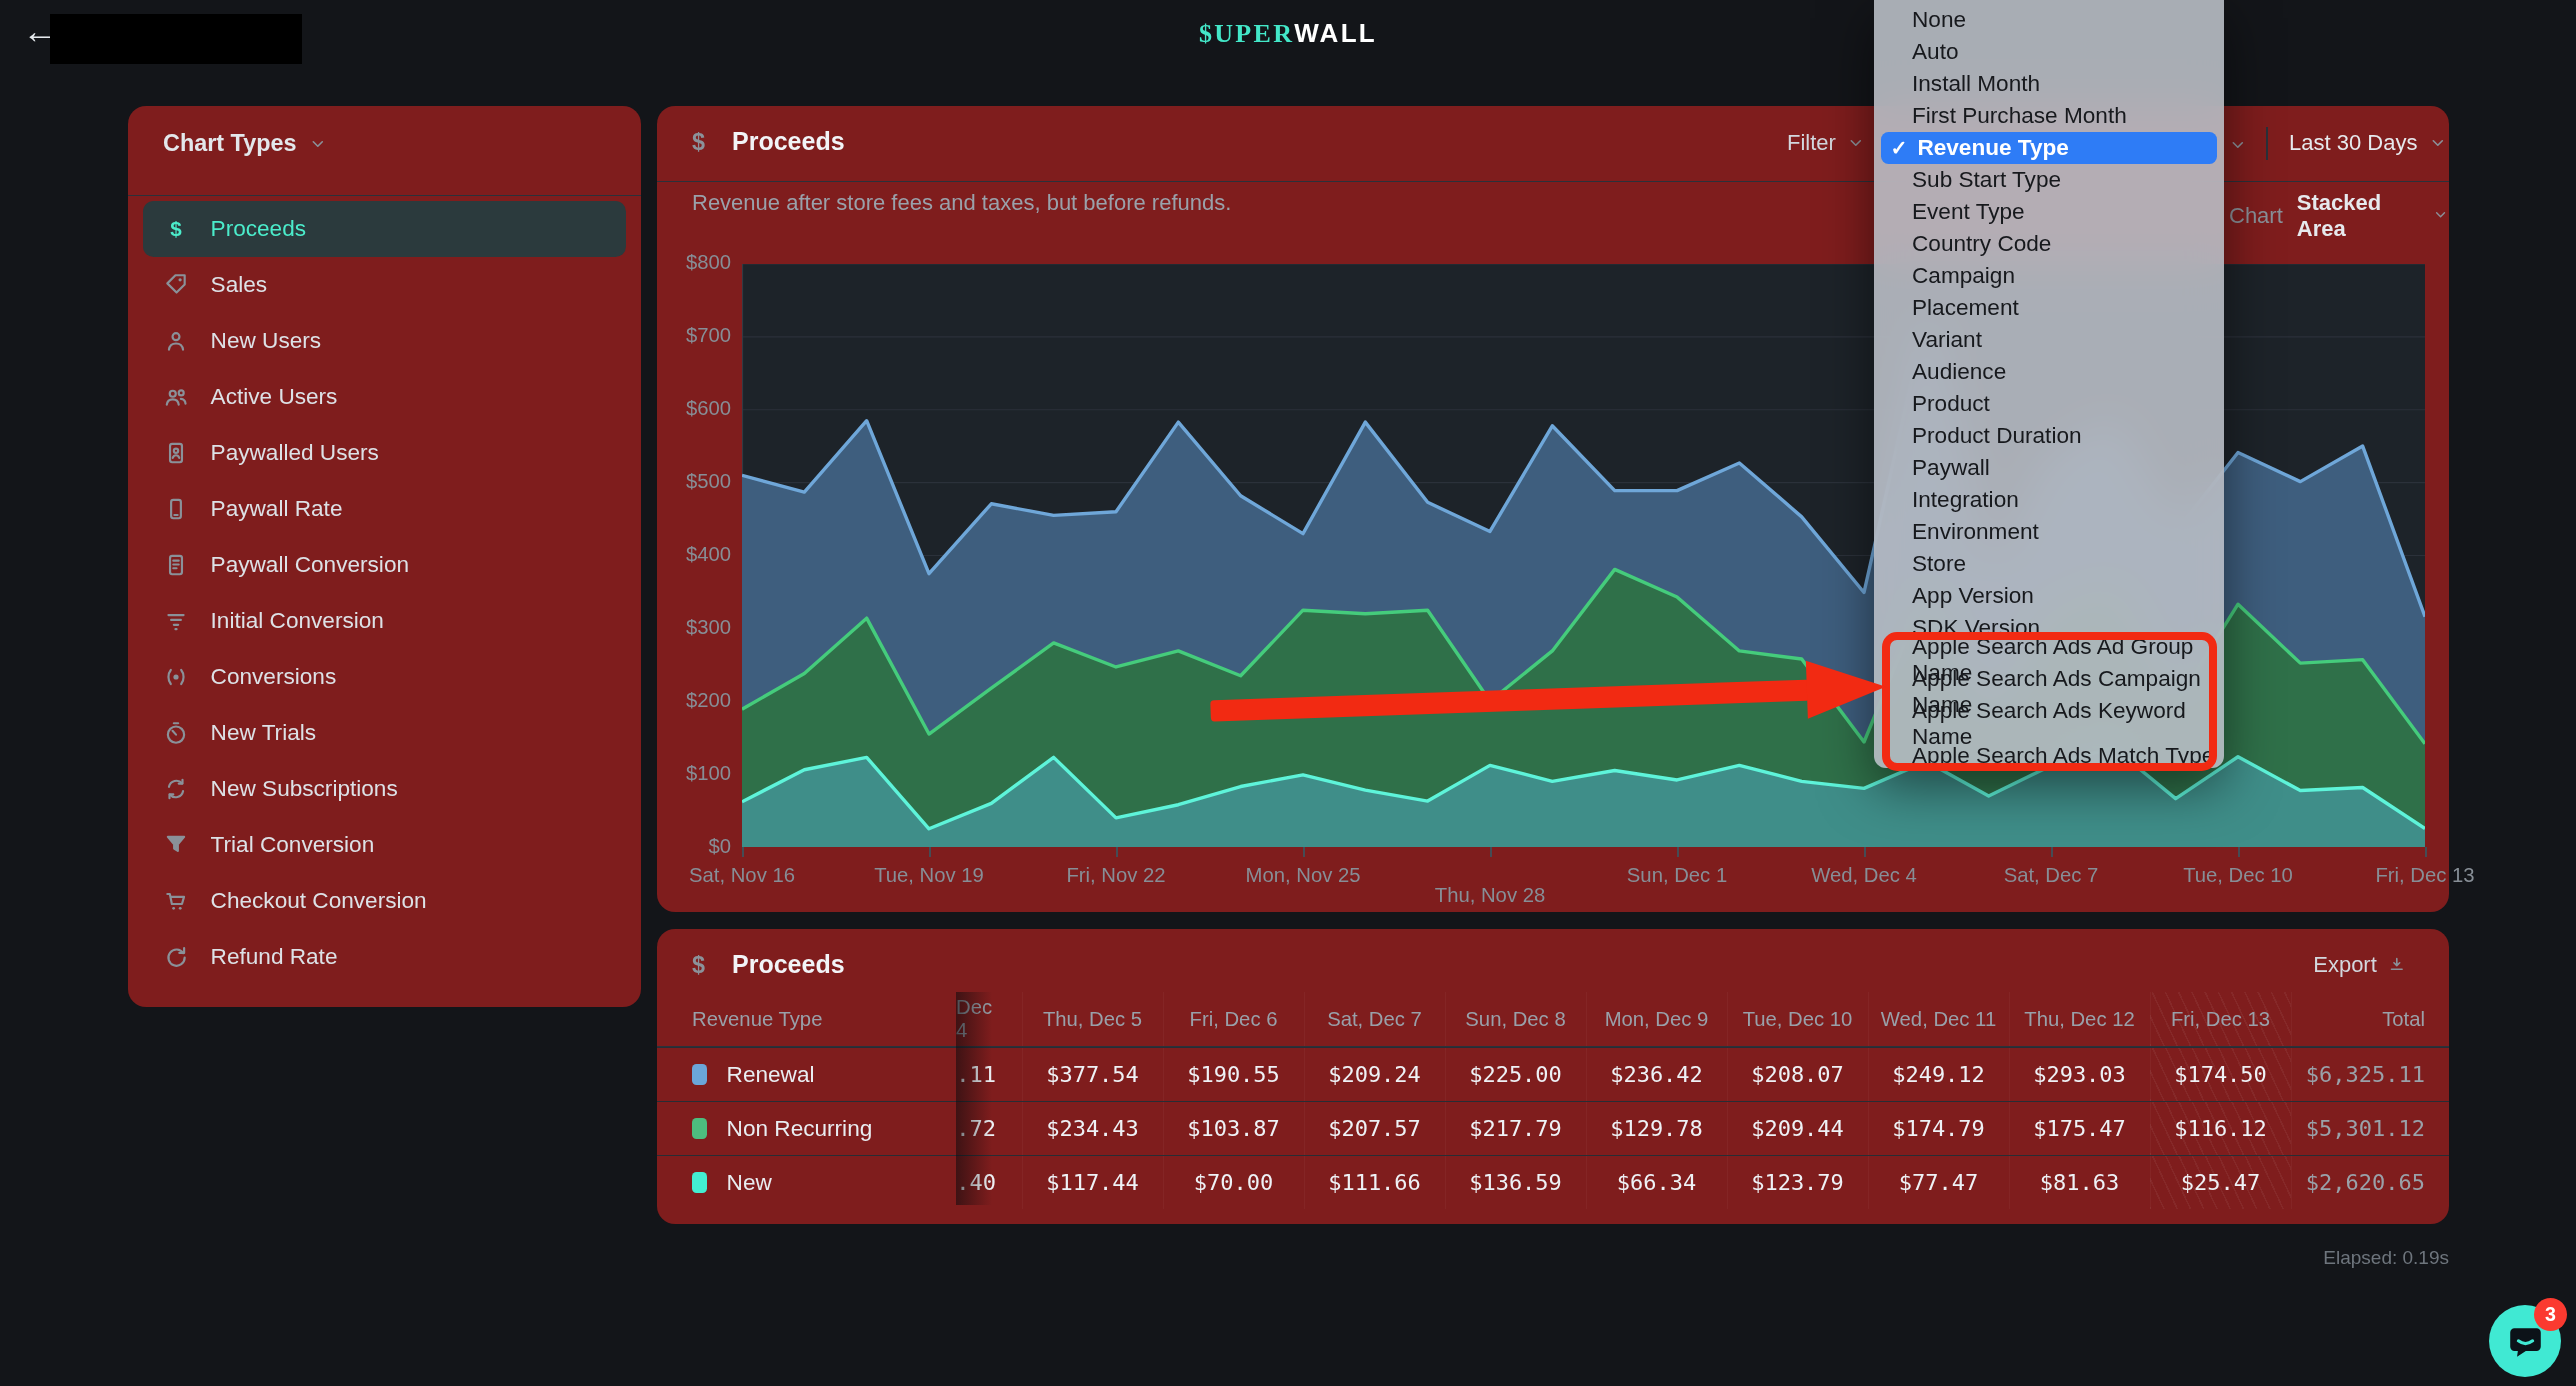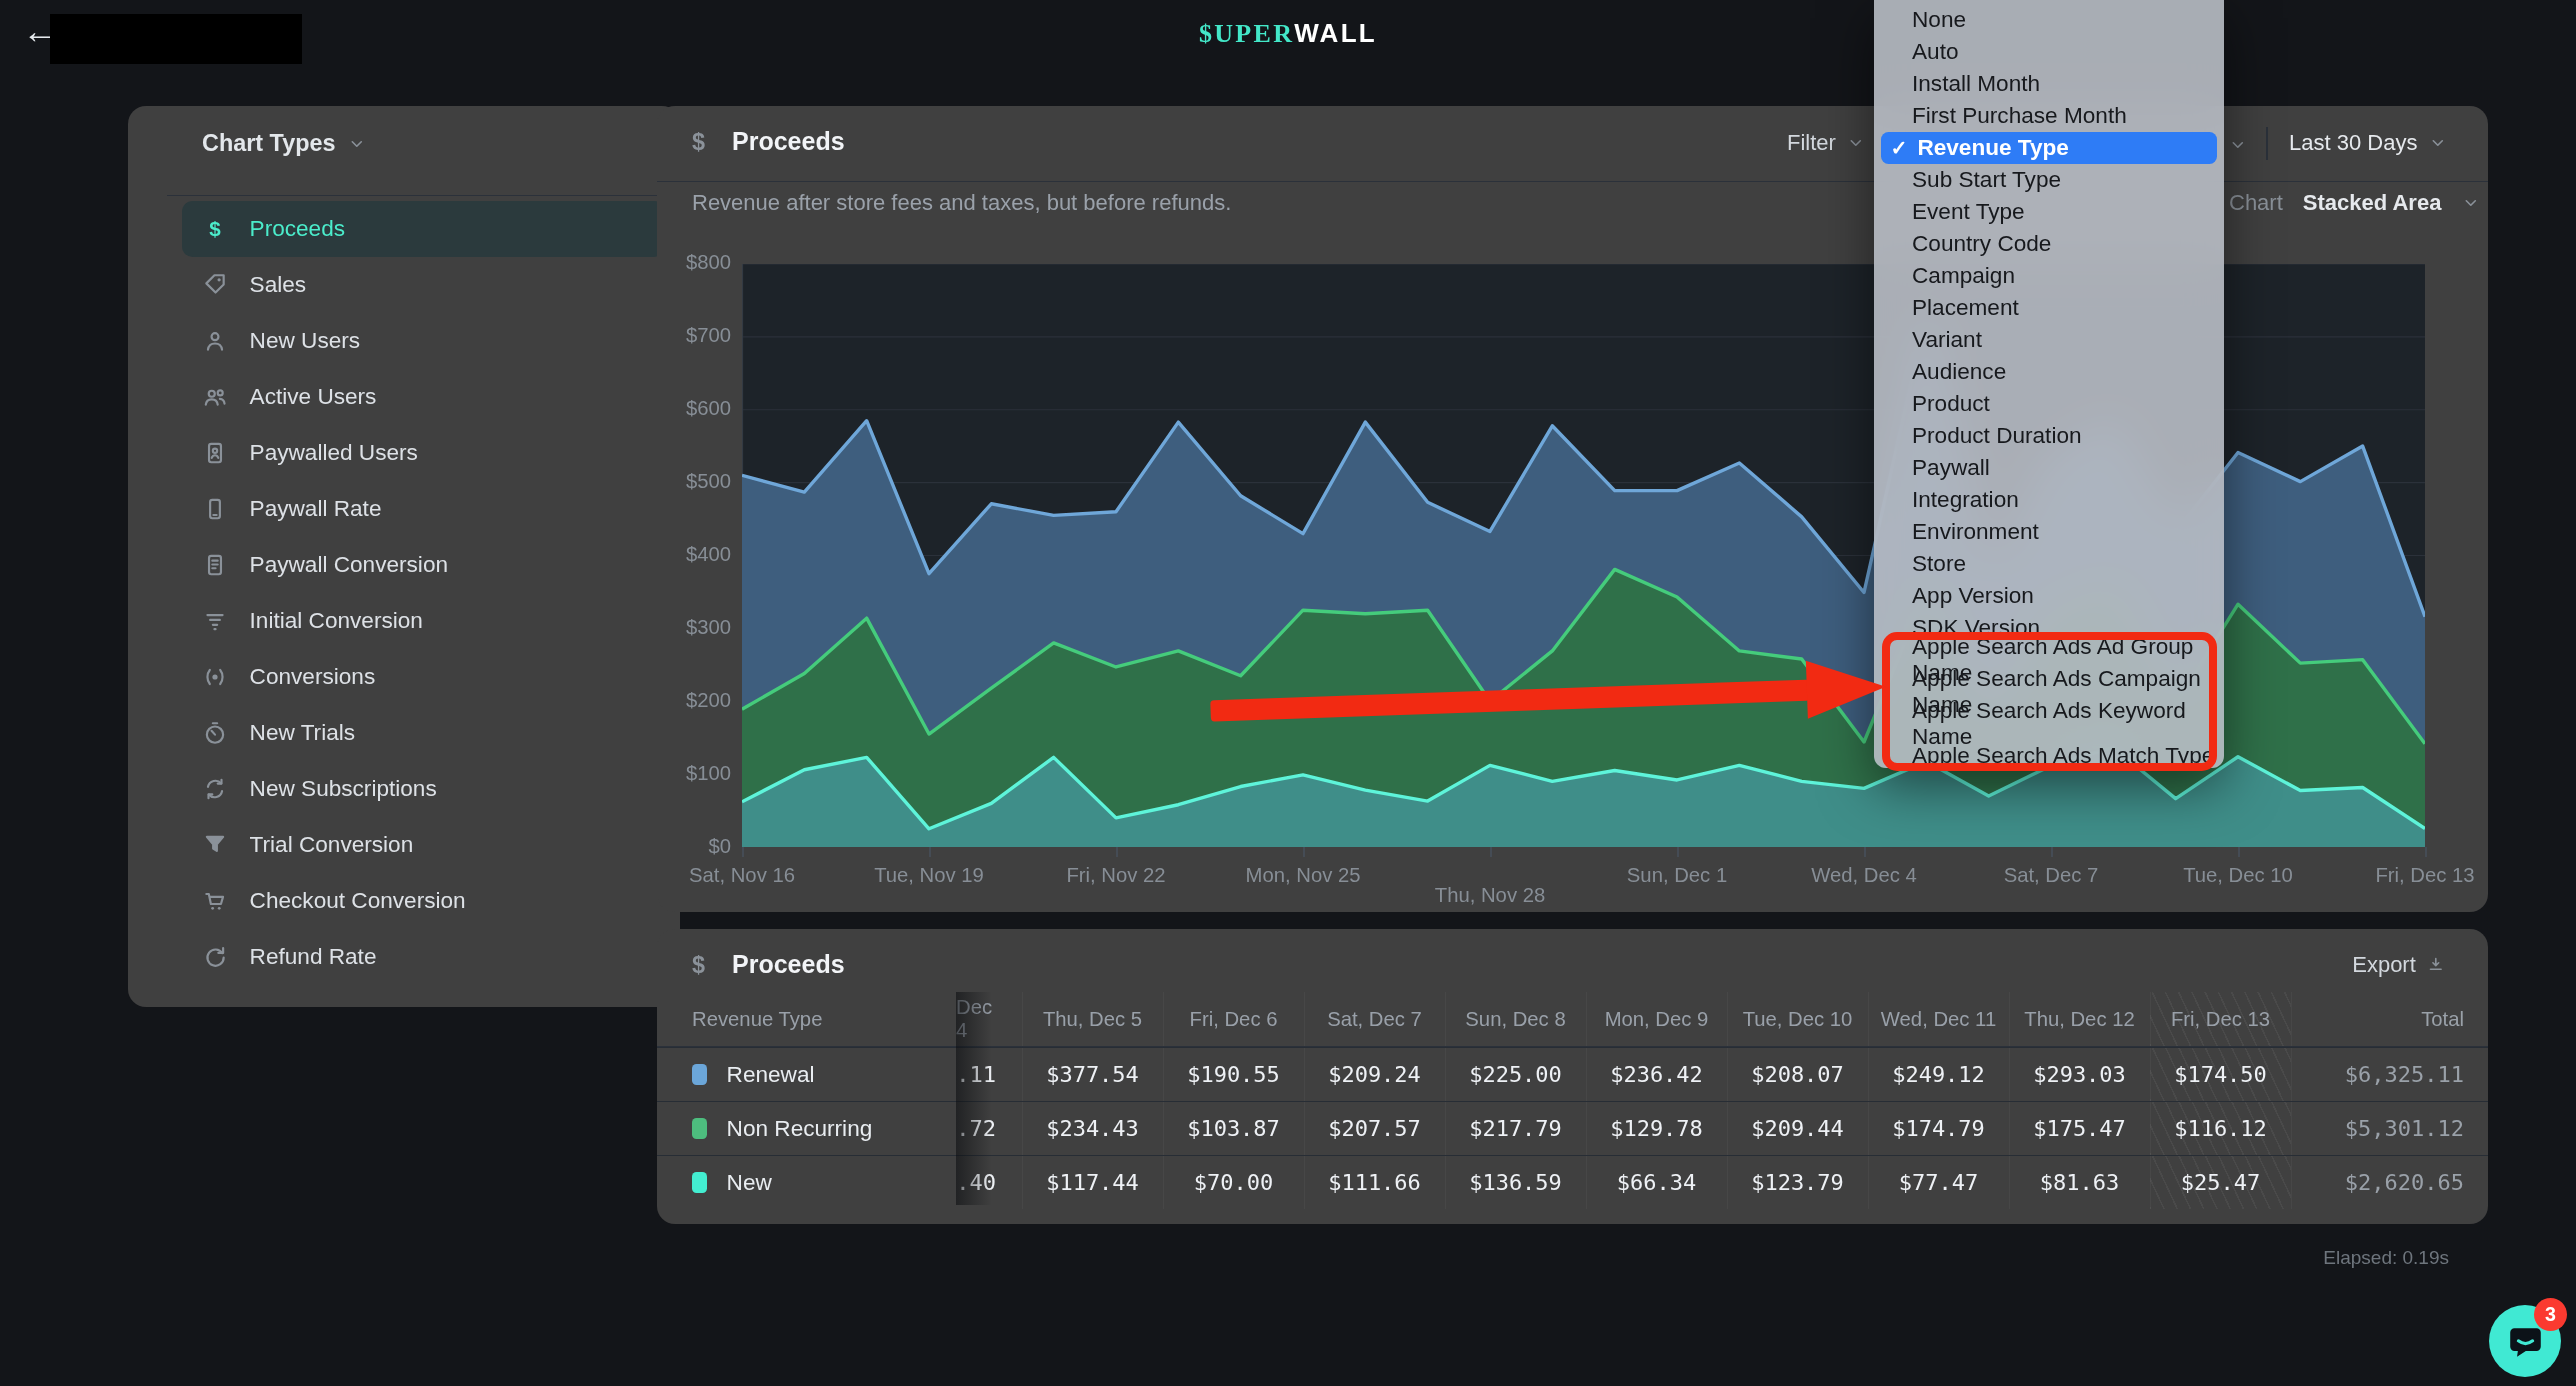--- a/index.html
+++ b/index.html
@@ -7,21 +7,21 @@
        font-family:"Liberation Sans",sans-serif;-webkit-font-smoothing:antialiased;}
   svg{display:block;}
   
   .topbar{position:absolute;left:0;top:0;width:2576px;height:68px;}
   .back{position:absolute;left:22.6px;top:10.6px;font-size:35px;color:#e6eaee;cursor:pointer;}
   .redact{position:absolute;left:50px;top:13.6px;width:252px;height:50px;background:#000;}
   .logo{position:absolute;left:50%;top:18px;transform:translateX(-50%);
         font-size:26px;font-weight:700;letter-spacing:2.3px;white-space:nowrap;}
   .logo .la{color:#43e7c8;font-family:Liberation Serif, serif;} .logo .lb{color:#ffffff;}
   
-  .panel{position:absolute;background:#404040;border-radius:18px;padding-left:39px;}
+  .panel{position:absolute;background:#7f1d1d;border-radius:18px;}
   
   .sidebar{left:128px;top:106px;width:513px;height:901px;}
   .side-head{position:relative;height:89px;border-bottom:1.5px solid #2b313a;}
   .side-title{position:absolute;left:35px;top:24px;font-size:23.4px;font-weight:600;color:#e3e7eb;
               display:flex;align-items:center;gap:12px;}
   .chev{width:19.6px;height:19.6px;color:#8a9199;}
   .side-list{padding:4.5px 15px 0 15px;}
   .side-item{height:56px;display:flex;align-items:center;gap:21px;padding:0 19.6px;
              border-radius:10.6px;color:#dde1e6;font-size:22.6px;cursor:pointer;}
   .side-item .ic{width:27px;height:27px;color:#8a9199;flex:0 0 auto;display:flex;align-items:center;justify-content:center;}
@@ -31,21 +31,21 @@
   .main{left:657px;top:106px;width:1792px;height:806px;}
   .main-head{position:absolute;left:0;top:0;right:0;height:75px;border-bottom:1.5px solid #2b313a;}
   .p-ic{position:absolute;left:35px;top:22.6px;font-size:23.4px;color:#8b929a;font-weight:600;}
   .p-title{position:absolute;left:75px;top:21px;font-size:25px;font-weight:600;color:#f2f4f7;}
   .ctrl{display:flex;align-items:center;gap:10.6px;font-size:22px;color:#d3d8de;cursor:pointer;white-space:nowrap;}
   .filter{position:absolute;left:1130px;top:24px;justify-content:space-between;}
   .gb-chev{position:absolute;left:1571px;top:29px;width:19.6px;height:19.6px;color:#8a9199;cursor:pointer;}
   .vdiv{position:absolute;left:1609px;top:21px;width:1.5px;height:33px;background:#2b313a;}
   .range{position:absolute;left:1632px;top:24px;color:#e6e9ed;}
   .subtitle{position:absolute;left:35px;top:84px;font-size:22px;color:#9aa1aa;}
-  .chart-type{position:absolute;left:1572px;top:84px;display:flex;align-items:center;gap:20px;font-size:22px;cursor:pointer;}
+  .chart-type{position:absolute;left:1572px;top:84px;display:flex;align-items:center;gap:14px;font-size:22px;cursor:pointer;}
   .chart-type .lab{color:#8a9199;} .chart-type .val{color:#e6e9ed;font-weight:600;}
   .plot{position:absolute;left:85px;top:158px;width:1683px;height:583px;background:#1d2329;}
   .ylab{position:absolute;left:0;width:74px;text-align:right;font-size:20.3px;color:#878e96;}
   .xtick{position:absolute;width:1.5px;height:9.8px;background:#454c55;top:741px;}
   .xlab{position:absolute;top:758px;transform:translateX(-50%);font-size:20.3px;color:#878e96;white-space:nowrap;}
   
   .tpanel{left:657px;top:929px;width:1792px;height:295px;}
   .t-head{position:absolute;left:0;top:0;right:0;height:63px;}
   .export{position:absolute;right:42px;top:22.6px;}
   .tbl{position:absolute;left:0;top:63px;right:0;display:grid;

